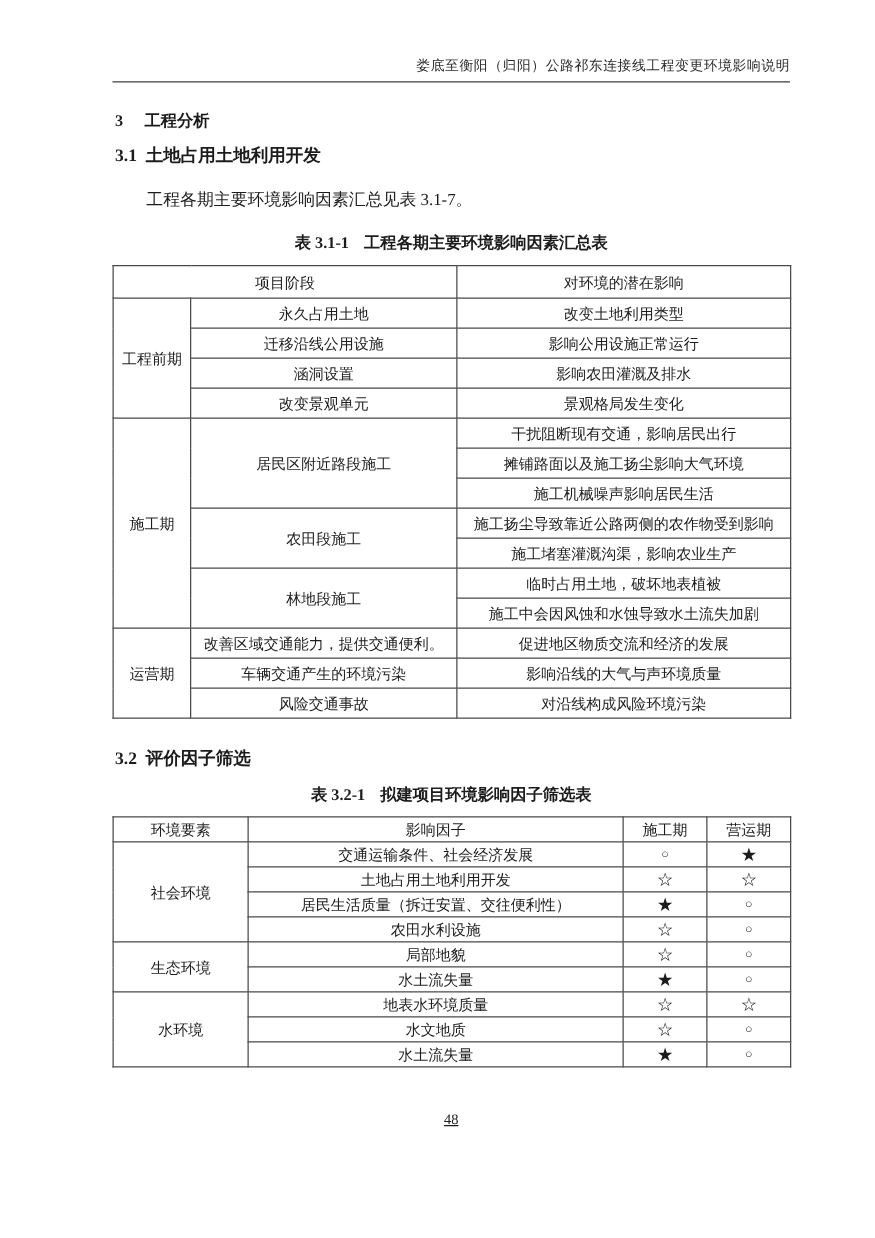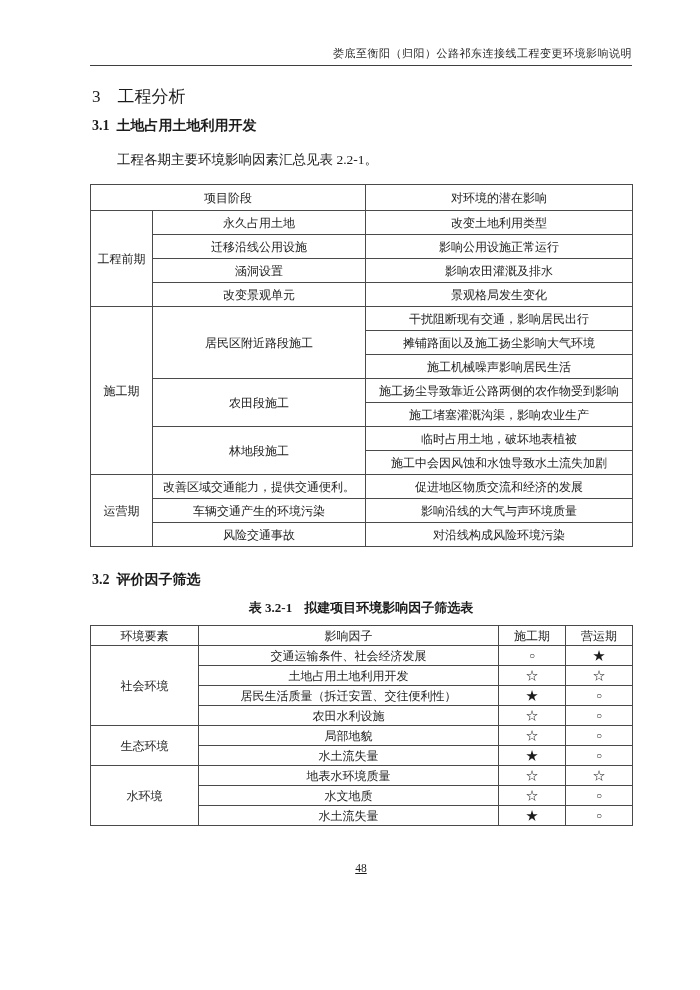--- a/index.html
+++ b/index.html
@@ -13,21 +13,21 @@
 
   
   .running-header{
     padding-top:46px;padding-bottom:5px;
     border-bottom:1px solid #3f3f3f;
     text-align:right;font-size:11px;line-height:14px;color:#2a2a2a;
     letter-spacing:.5px;
   }
 
   
-  .h-l1{margin:23px 0 0 2px;font-size:17px;line-height:16px;font-weight:normal;}
+  .h-l1{margin:23px 0 0 2px;font-size:13px;line-height:16px;font-weight:bold;}
   .h-l1 .h-num{display:inline-block;margin-right:17px;}
   .h-l2{margin:13px 0 0 2px;font-size:14px;line-height:15px;font-weight:bold;}
   .h-l2 .h-num{display:inline-block;margin-right:7px;font-weight:bold;}
 
   .para{
     margin:13px 0 0 0;font-size:13.5px;line-height:27px;
     text-indent:2em;text-align:justify;color:#1c1c1c;
   }
 
   .tbl-caption{
@@ -70,22 +70,25 @@
     <div class="running-header">娄底至衡阳（归阳）公路祁东连接线工程变更环境影响说明</div>
 
     <div class="h-l1">
       <span class="h-num">3</span><span>工程分析</span>
     </div>
 
     <div class="h-l2">
       <span class="h-num">3.1</span><span>土地占用土地利用开发</span>
     </div>
 
-    <p class="para">工程各期主要环境影响因素汇总见表 2.2-1。</p>
-
+    <p class="para">工程各期主要环境影响因素汇总见表 3.1-7。</p>
+
+    <div class="tbl-caption">
+      <span class="cap-label">表 3.1-1</span><span>工程各期主要环境影响因素汇总表</span>
+    </div>
 
     <table class="t1">
       <colgroup>
           <col style="width:62px">
           <col style="width:213px">
           <col style="width:267px">
         </colgroup>
       <tbody>
           <tr class="hdr">
         <td colspan="2">项目阶段</td>

